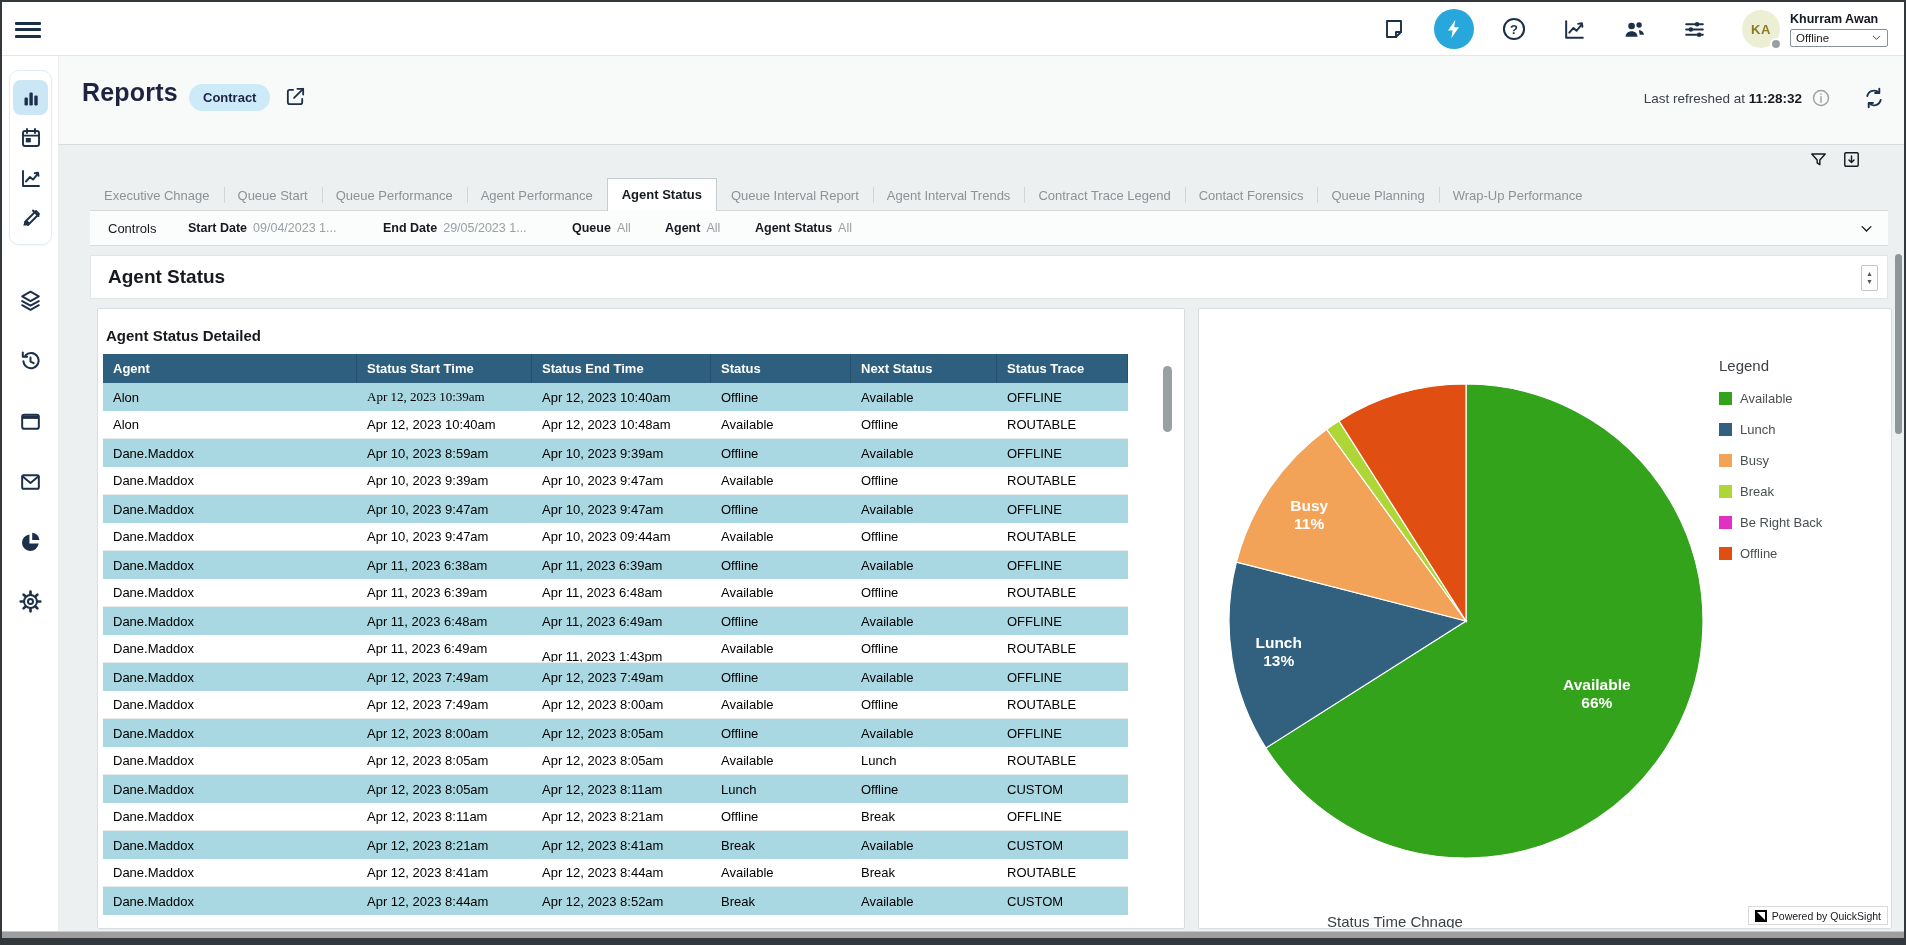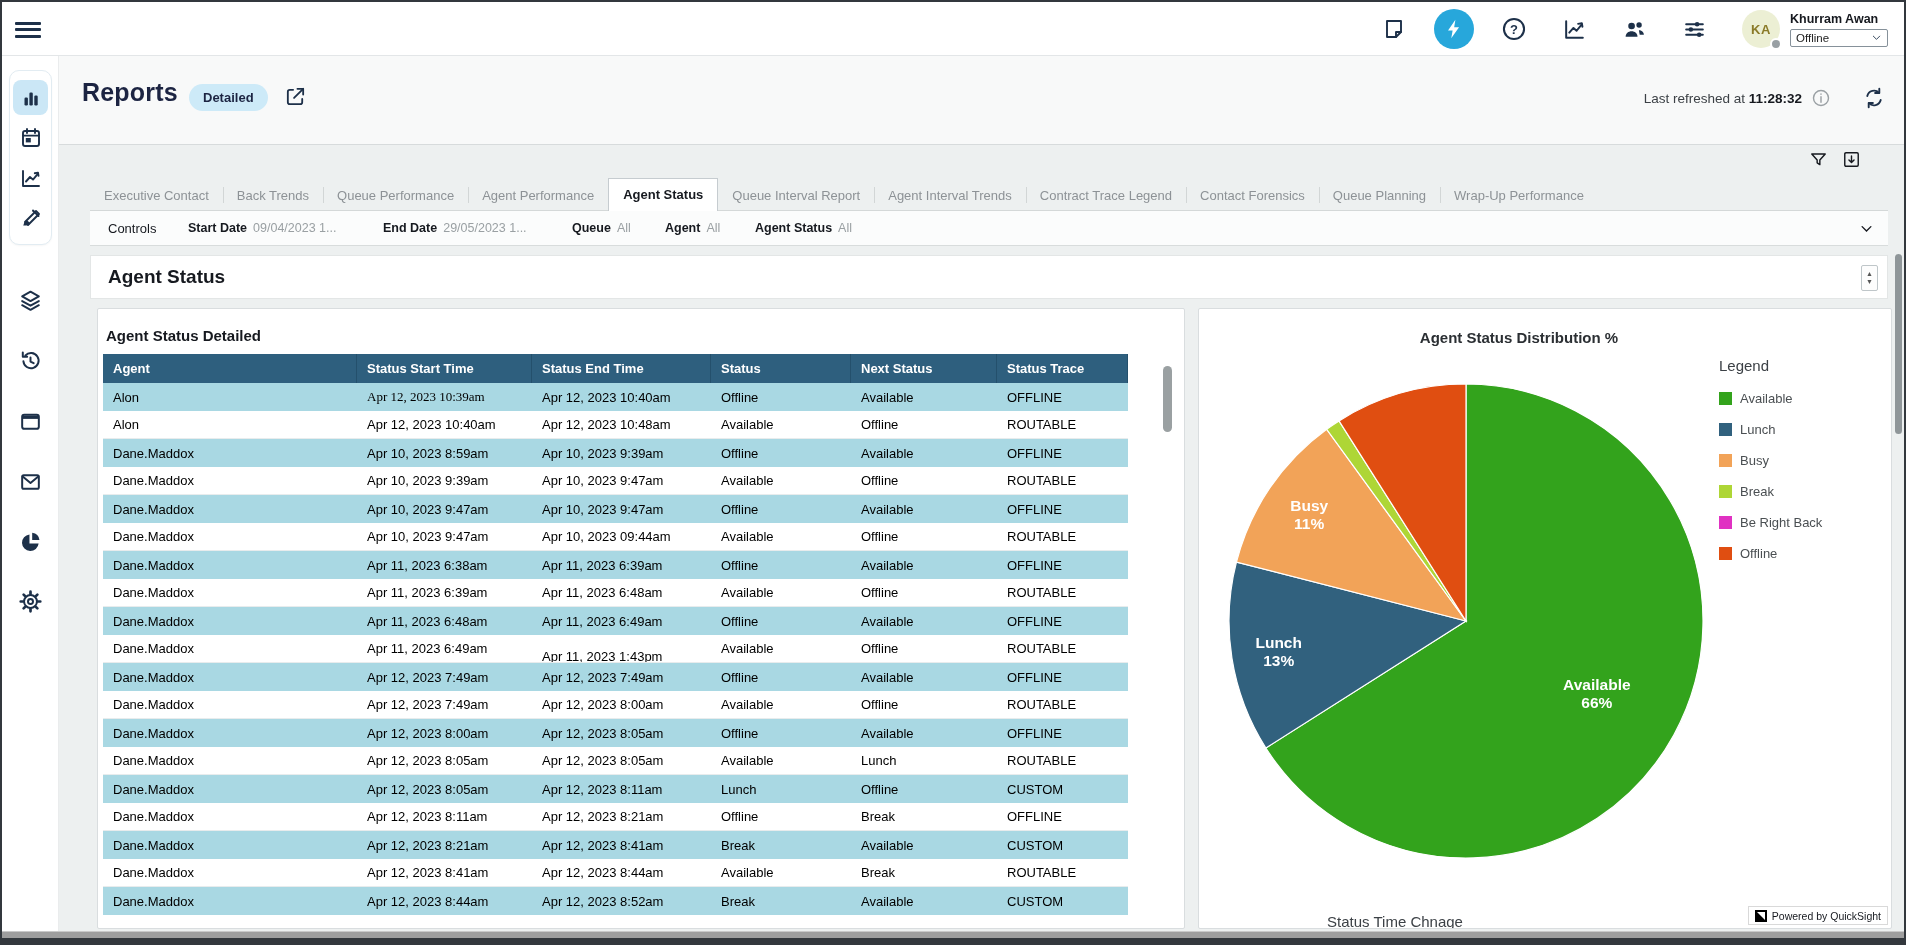--- a/index.html
+++ b/index.html
@@ -266,21 +266,21 @@
               <path d="M12 2.6v2.4M12 19v2.4M2.6 12h2.4M19 12h2.4M5.4 5.4l1.7 1.7M16.9 16.9l1.7 1.7M5.4 18.6l1.7-1.7M16.9 7.1l1.7-1.7"></path>
             </g>
           </svg>
     </div>
   </div>
 
   <div class="content">
 
     <div class="page-header">
       <span class="page-title">Reports</span>
-      <span class="analytics-badge">Detailed</span>
+      <span class="analytics-badge">Contract</span>
       <span class="ext-link">
         <svg class="navy" width="23" height="23" viewBox="0 0 24 24" stroke-width="2.1">
               <path d="M9.5 5H6a2 2 0 0 0-2 2v11a2 2 0 0 0 2 2h11a2 2 0 0 0 2-2v-3.5"></path>
               <path d="M14 4h6v6"></path>
               <path d="M20 4 10.5 13.5"></path>
             </svg>
       </span>
       <span class="refresh-area">
         <span class="refresh-text">
           <span>Last refreshed at</span>&nbsp;<b>11:28:32</b>
@@ -308,22 +308,22 @@
         </span>
         <span>
           <svg width="19" height="19" viewBox="0 0 24 24" stroke="#16191f" fill="none" stroke-width="1.8" stroke-linecap="round" stroke-linejoin="round">
                 <rect x="3.5" y="3.5" width="17" height="17" rx="1.5"></rect>
                 <path d="M12 7.5v8M8.8 12.7l3.2 3.2 3.2-3.2"></path>
               </svg>
         </span>
       </div>
 
       <div class="tabs" id="tabs">
-            <div class="tab">Executive Contact</div>
-            <div class="tab">Back Trends</div>
+            <div class="tab">Executive Chnage</div>
+            <div class="tab">Queue Start</div>
             <div class="tab">Queue Performance</div>
             <div class="tab">Agent Performance</div>
             <div class="tab active">Agent Status</div>
             <div class="tab">Queue Interval Report</div>
             <div class="tab">Agent Interval Trends</div>
             <div class="tab">Contract Trace Legend</div>
             <div class="tab">Contact Forensics</div>
             <div class="tab">Queue Planning</div>
             <div class="tab">Wrap-Up Performance</div>
           </div>
@@ -508,21 +508,20 @@
                 <div class="dcell" style="width: 140px;">Break</div>
                 <div class="dcell" style="width: 146px;">Available</div>
                 <div class="dcell" style="width: 131px;">CUSTOM</div>
               </div>
               <div class="drow white partial"></div>
             </div>
         <div class="table-vscroll"></div>
       </div>
 
       <div class="card pie-card">
-        <div class="pie-title">Agent Status Distribution %</div>
         <svg class="pie-svg" id="pieSvg" width="560" height="600" viewBox="0 0 560 600">
               <path d="M 267 312 L 267 75 A 237 237 0 1 1 66.89428165602237 438.99095041002215 Z" fill="#33a31c" stroke="#fff" stroke-width="1.2"></path>
               <text x="397.8413503973493" y="380.93064108012715" text-anchor="middle" fill="#fff" font-size="15.5" font-weight="bold"><tspan x="397.8413503973493">Available</tspan><tspan x="397.8413503973493" dy="18">66%</tspan></text>
               <path d="M 267 312 L 66.89428165602237 438.99095041002215 A 237 237 0 0 1 37.445790812514446 253.0604967419294 Z" fill="#31617e" stroke="#fff" stroke-width="1.2"></path>
               <text x="79.73429062316188" y="338.6599745716278" text-anchor="middle" fill="#fff" font-size="15.5" font-weight="bold"><tspan x="79.73429062316188">Lunch</tspan><tspan x="79.73429062316188" dy="18">13%</tspan></text>
               <path d="M 267 312 L 37.445790812514446 253.0604967419294 A 237 237 0 0 1 127.69489520668401 120.26297233313738 Z" fill="#f2a358" stroke="#fff" stroke-width="1.2"></path>
               <text x="110.18552311754314" y="202.4289915592359" text-anchor="middle" fill="#fff" font-size="15.5" font-weight="bold"><tspan x="110.18552311754314">Busy</tspan><tspan x="110.18552311754314" dy="18">11%</tspan></text>
               <path d="M 267 312 L 127.69489520668401 120.26297233313738 A 237 237 0 0 1 140.00904958997802 111.89428165602226 Z" fill="#aed636" stroke="#fff" stroke-width="1.2"></path>
               <path d="M 267 312 L 140.00904958997802 111.89428165602226 A 237 237 0 0 1 267.00000000000034 75 Z" fill="#e04e11" stroke="#fff" stroke-width="1.2"></path>
             </svg>

